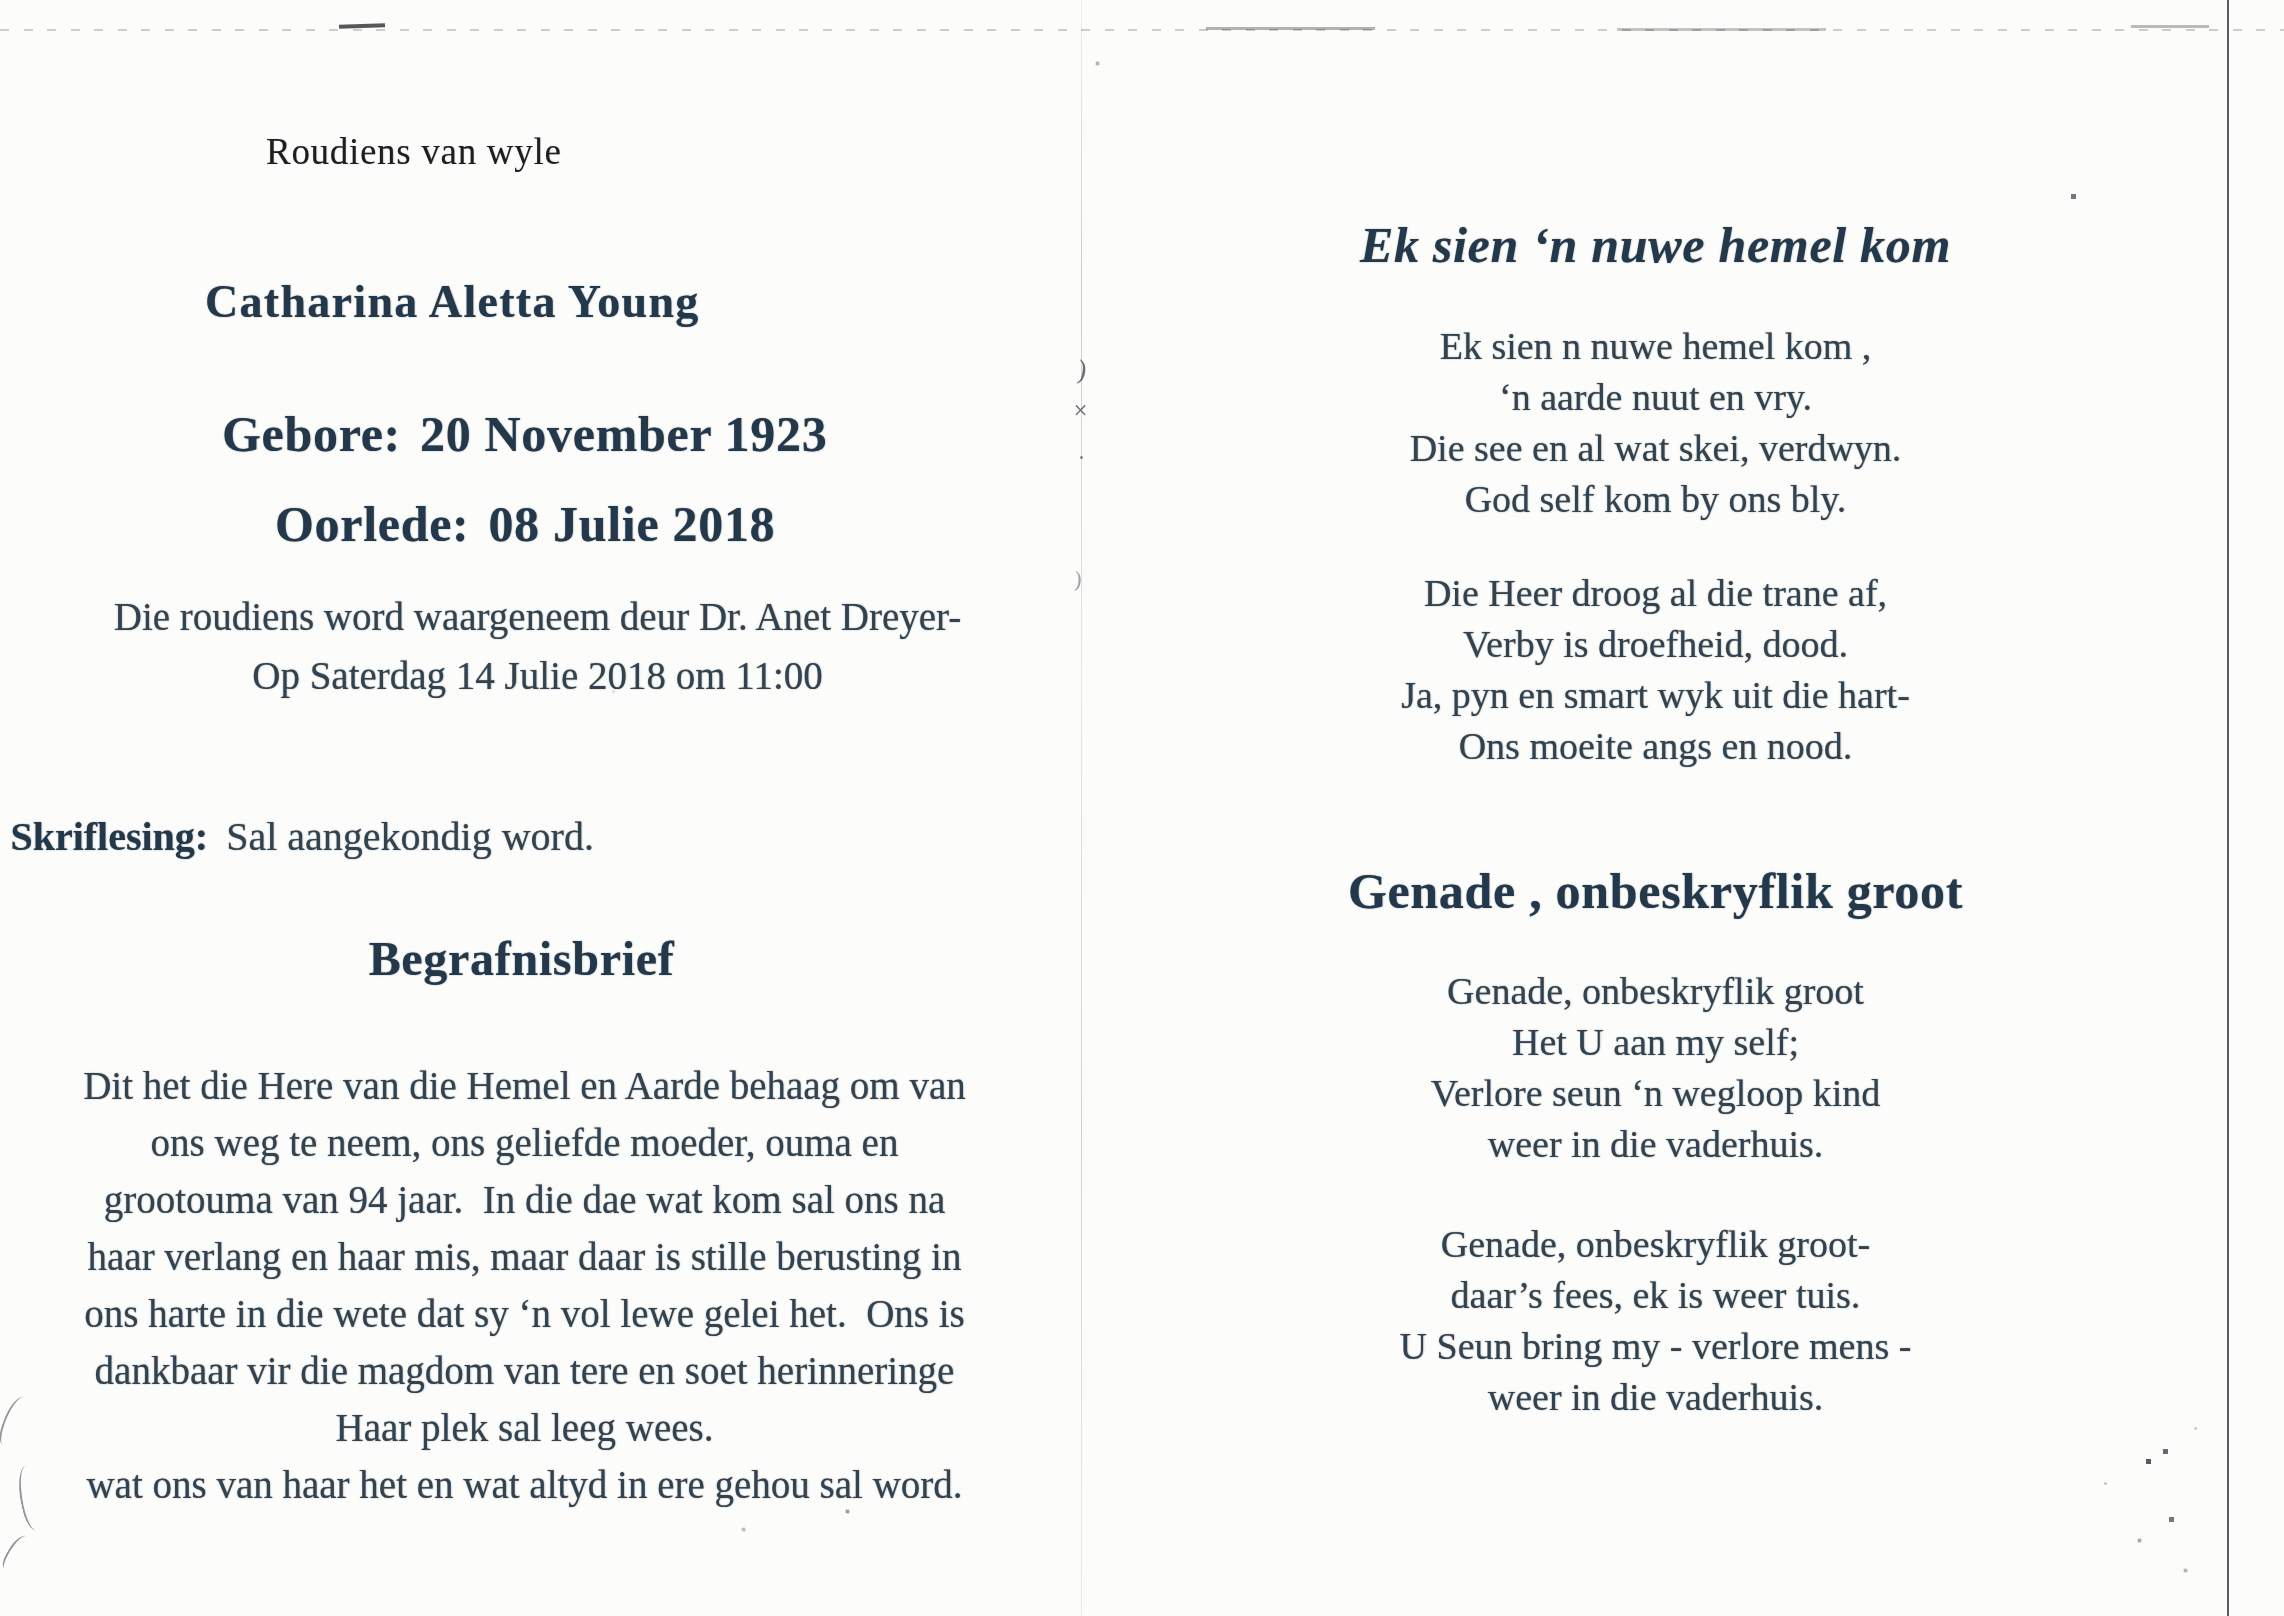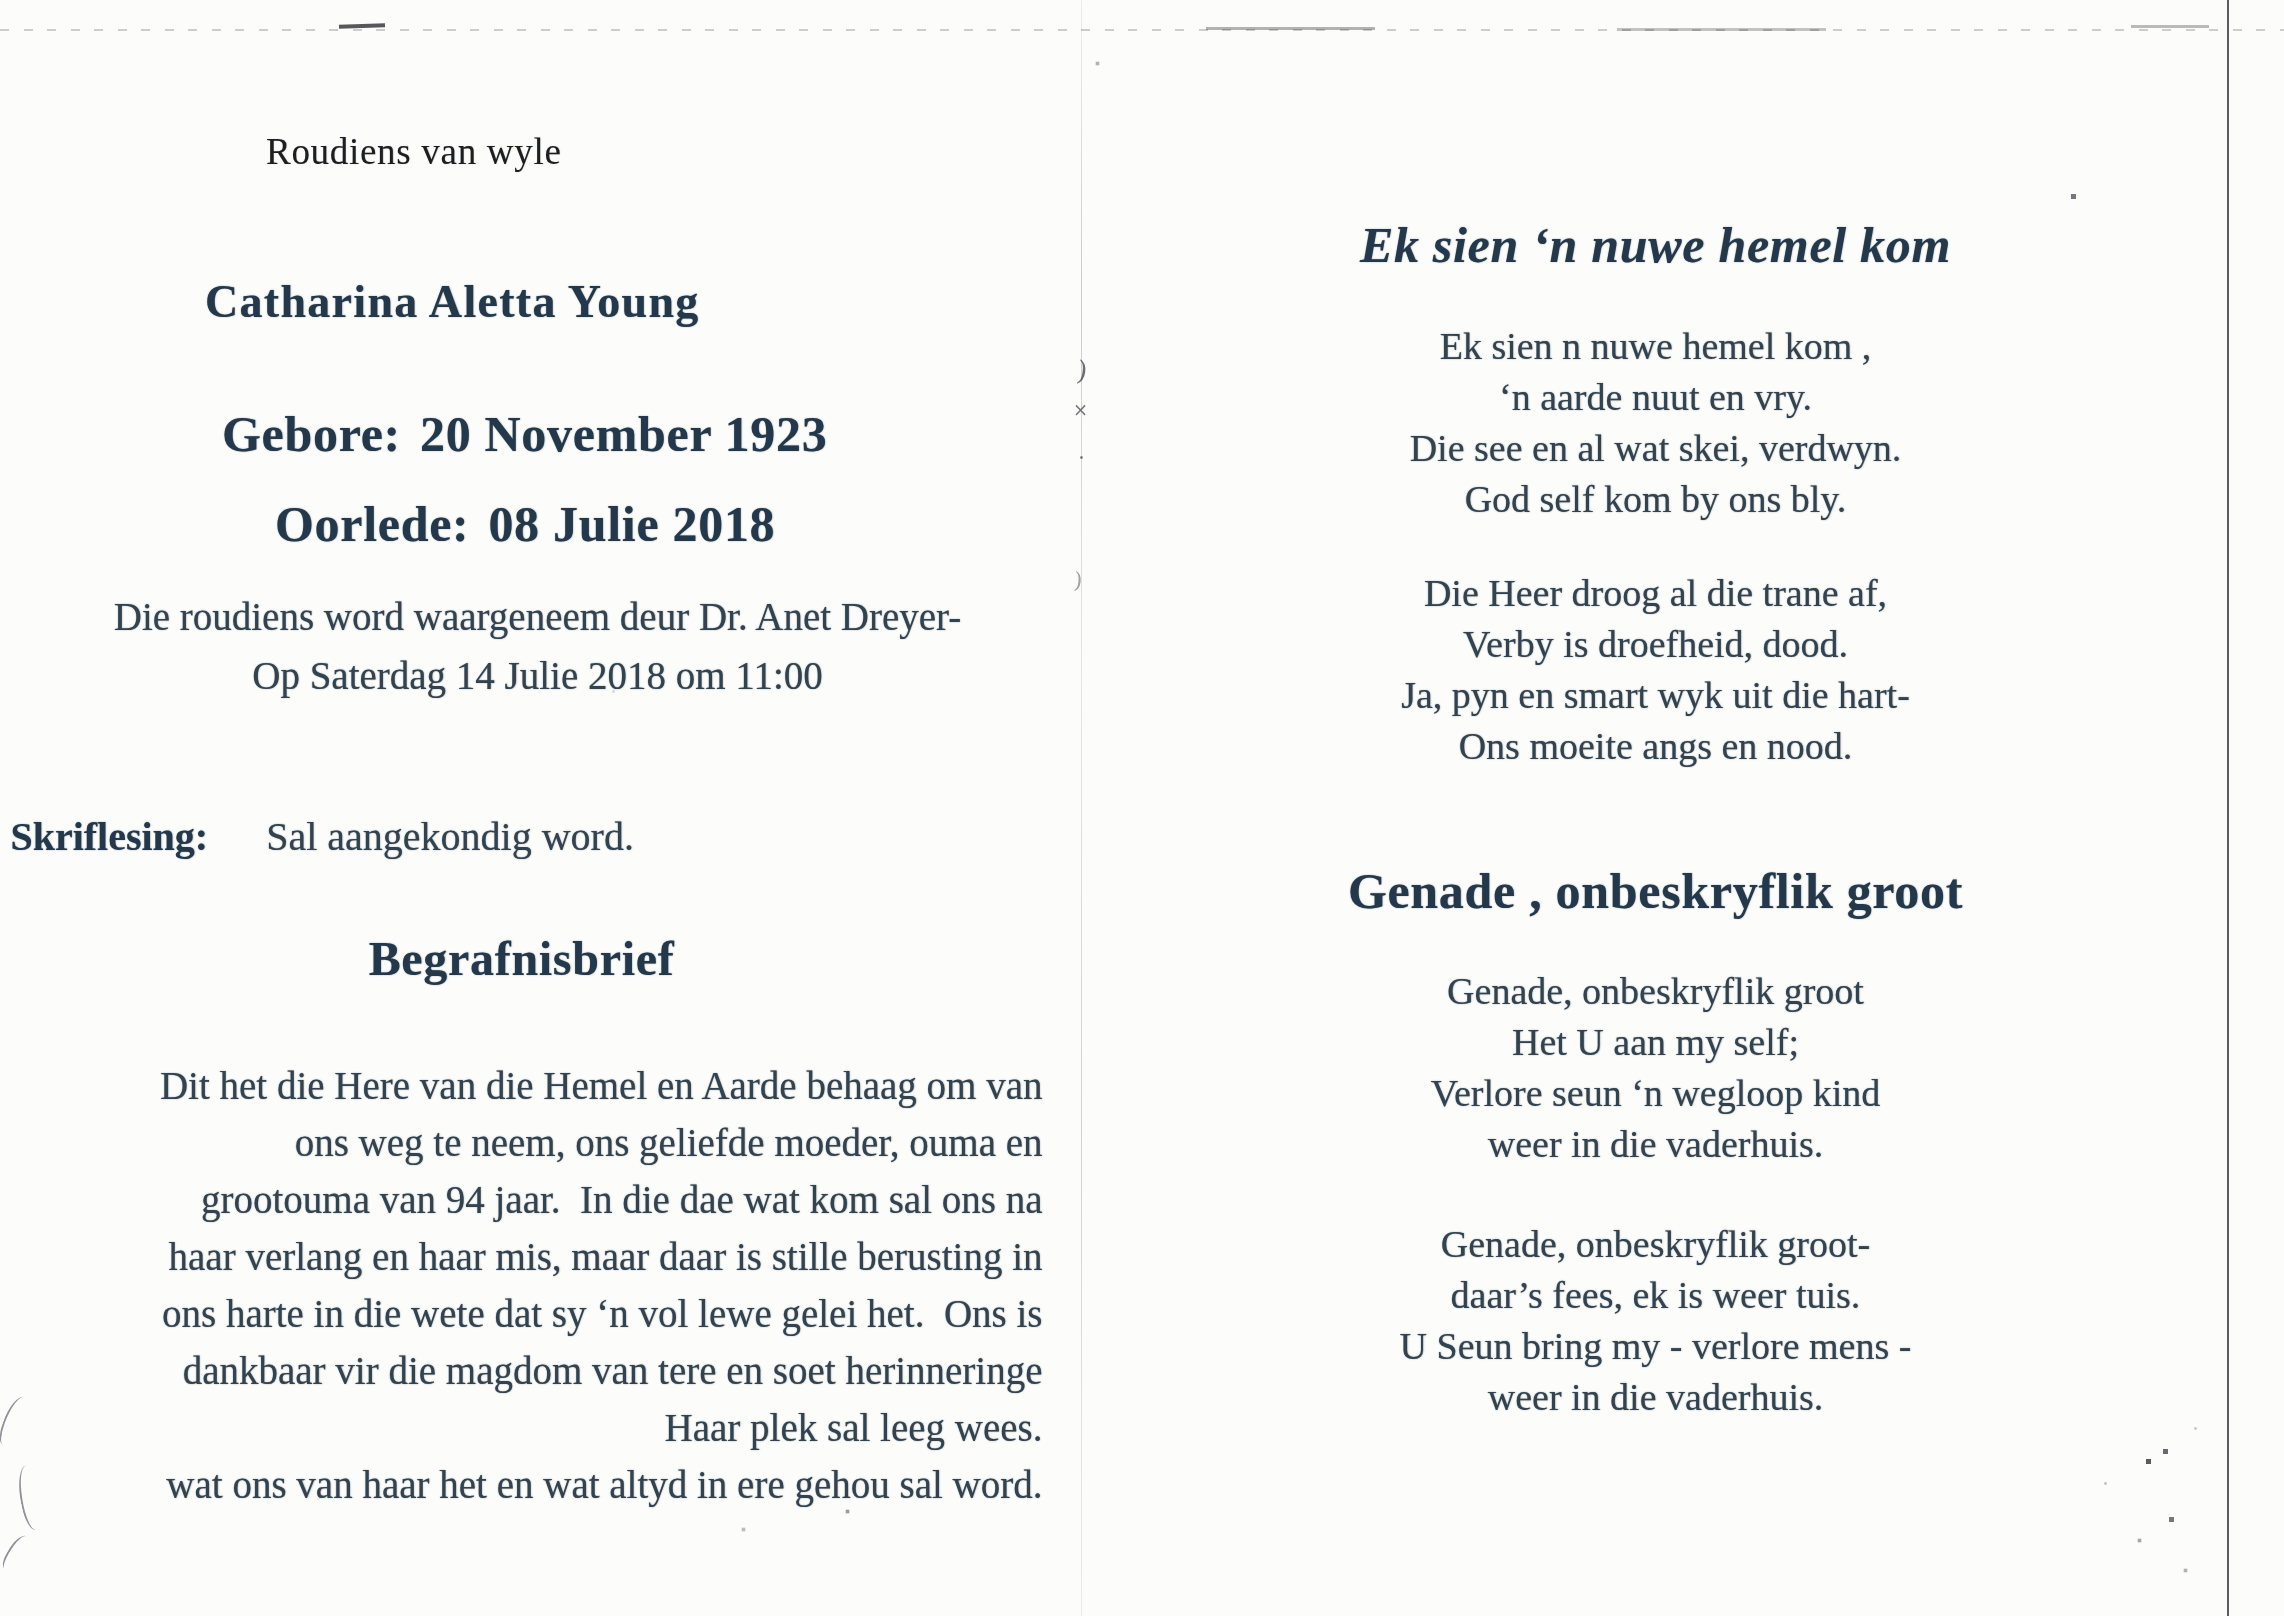--- a/index.html
+++ b/index.html
@@ -14,33 +14,33 @@
     background:var(--paper);
     font-family:"Liberation Serif","DejaVu Serif",serif;
     color:var(--ink);
     overflow:hidden;
     position:relative;
   }
   .abs{position:absolute;}
   .soft{text-shadow:0.3px 0.3px 1px rgba(46,62,78,0.42);}
   .softer{text-shadow:0.3px 0.3px 1.4px rgba(40,58,76,0.5), -0.3px 0 0.7px rgba(60,90,80,0.25);}
   .center{text-align:center;}
-  .prewrap{white-space:pre-wrap;text-align:right;}
+  .prewrap{white-space:pre-wrap;}
 
   
   .eyebrow{left:266px;top:130px;font-size:37px;color:var(--eyebrow);letter-spacing:0.7px;}
   .deceased-name{left:205px;top:275px;font-size:46px;font-weight:bold;color:var(--heading);letter-spacing:1.3px;}
   .dates-line{font-size:50px;font-weight:bold;color:var(--heading);letter-spacing:0.7px;}
   .born-line{left:222px;top:405px;}
   .died-line{left:275px;top:495px;}
   .date-value{margin-left:19px;}
   .service-block{left:29px;top:587px;width:1017px;font-size:39px;line-height:59px;}
   .scripture-line{left:10.4px;top:813px;font-size:40px;}
   .scripture-label{font-weight:bold;color:var(--heading);}
-  .scripture-value{margin-left:58px;}
+  .scripture-value{margin-left:18px;}
   .section-title{left:0;top:931px;width:1043px;font-size:48px;font-weight:bold;color:var(--heading);letter-spacing:0.7px;}
   .letter-block{left:6.5px;top:1057px;width:1036px;font-size:39px;line-height:57px;}
 
   
   .hymn-title{left:1147px;width:1017px;font-size:50px;font-weight:bold;color:var(--heading);letter-spacing:0.7px;}
   .hymn1-title{top:216px;font-style:italic;}
   .hymn2-title{top:862px;}
   .stanza{left:1147px;width:1017px;font-size:38px;line-height:51px;}
   .stanza-1{top:321px;}
   .stanza-2{top:568px;}

